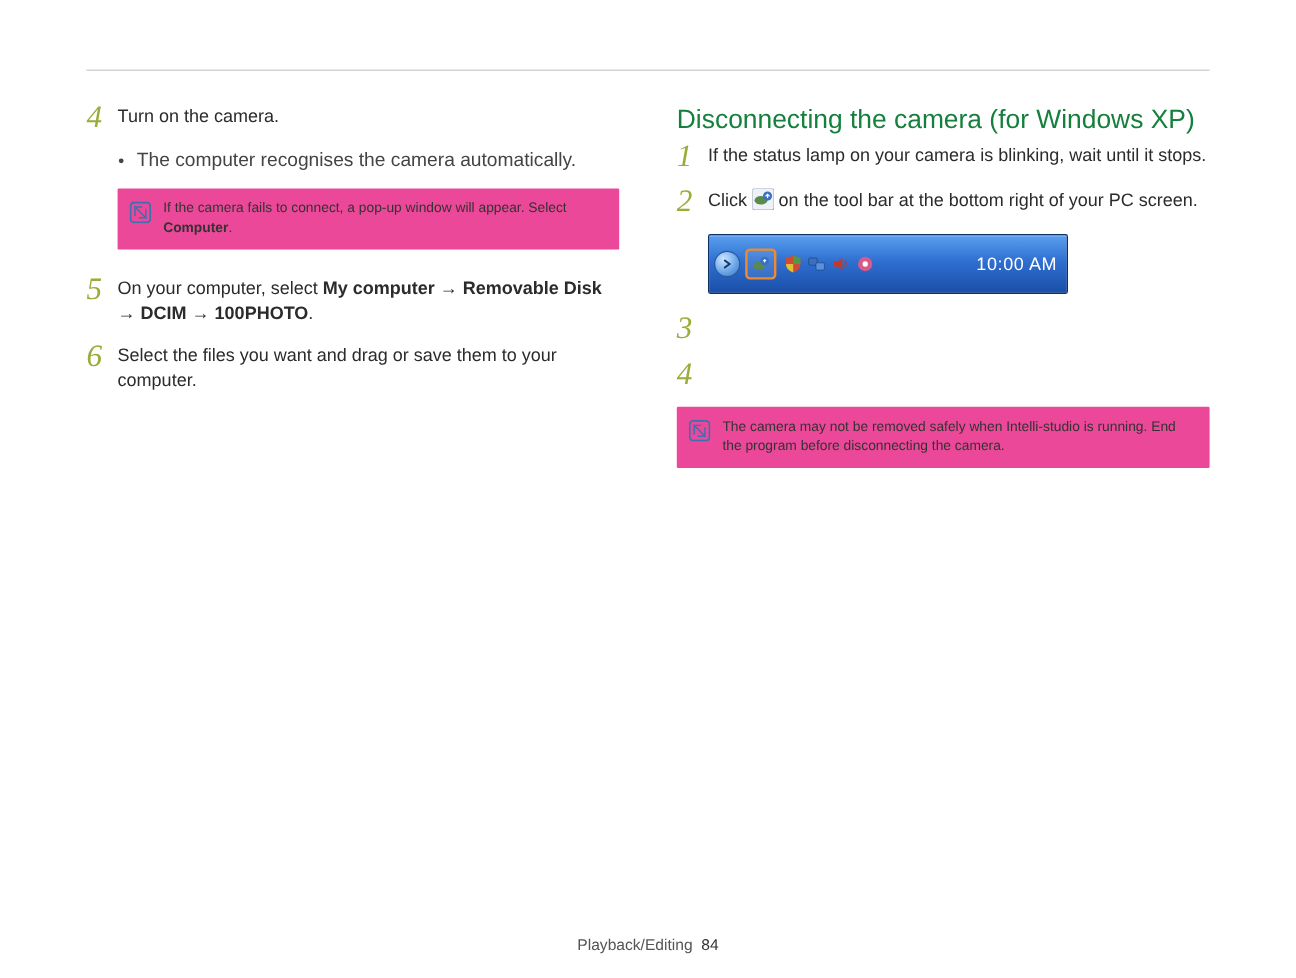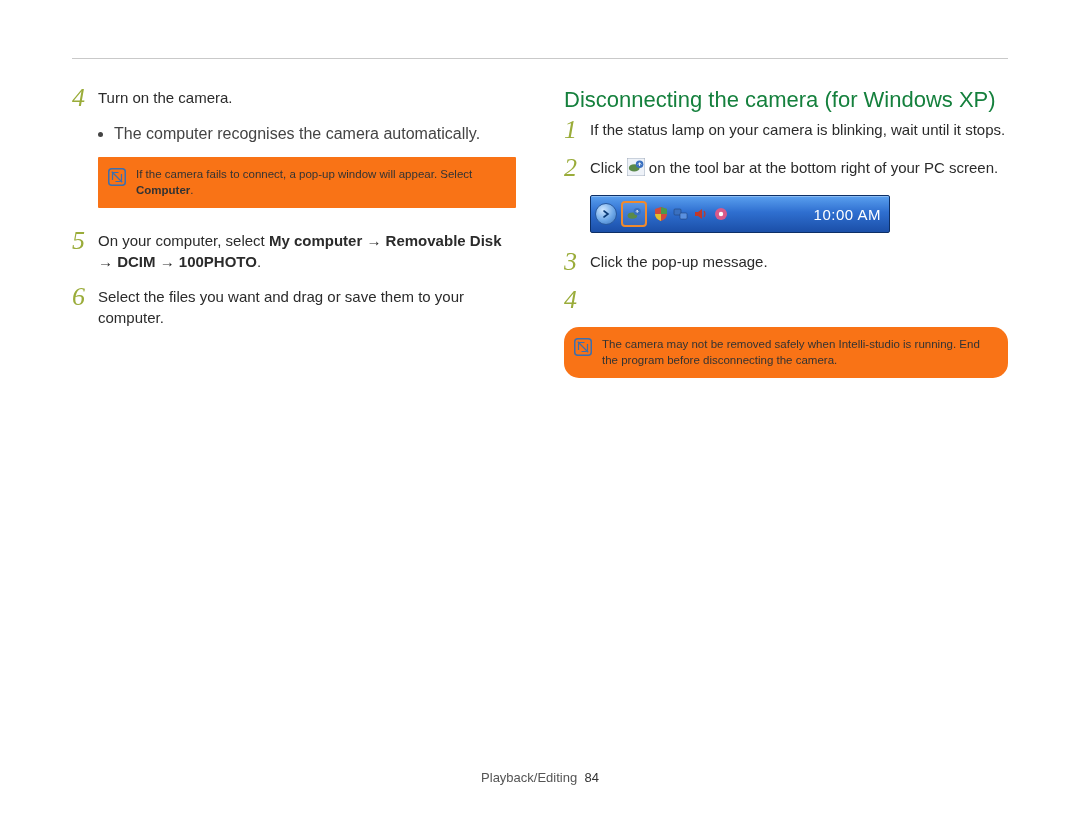--- a/index.html
+++ b/index.html
@@ -62,21 +62,21 @@
     margin: 6px 0 14px 26px;
     font-size: 16px;
     color: #444;
   }
   .sub-bullets li {
     list-style: disc;
     margin-left: 16px;
     margin-bottom: 4px;
   }
   .note-box {
-    background: #f97316;
+    background: #ec4899;
     display: flex;
     align-items: flex-start;
     padding: 10px 14px 10px 10px;
     margin: 4px 0 22px 26px;
     border-radius: 1px;
   }
   .note-box.full { margin-left: 0; }
   .note-icon {
     width: 18px;
     height: 18px;
@@ -105,21 +105,21 @@
     display: inline-block;
     vertical-align: -3px;
     width: 18px;
     height: 18px;
   }
   .taskbar-wrap {
     margin: 8px 0 18px 26px;
   }
   .taskbar {
     width: 300px;
-    height: 38px;
+    height: 50px;
     background: linear-gradient(#5aa0ef, #2f6fd0 45%, #1b4fa8);
     border: 1px solid #0d2f66;
     border-radius: 2px;
     display: flex;
     align-items: center;
     padding: 0 6px 0 4px;
     position: relative;
     box-shadow: inset 0 1px 0 rgba(255,255,255,0.3);
   }
   .tb-chevron {
@@ -154,21 +154,21 @@
   .tb-clock {
     margin-left: auto;
     color: #fff;
     font-size: 15px;
     font-family: 'Trebuchet MS', Tahoma, sans-serif;
     padding-right: 2px;
     letter-spacing: 0.5px;
   }
   .footer {
     position: absolute;
-    bottom: 30px;
+    bottom: 20px;
     left: 0;
     width: 100%;
     text-align: center;
     font-size: 13px;
     color: #555;
   }
   .footer .pnum { color: #333; }
 </style>
 </head>
 <body>
@@ -266,28 +266,27 @@
           <svg class="tb-ico" viewBox="0 0 16 16">
             <circle cx="8" cy="8" r="6" fill="#d85a8a"></circle>
             <circle cx="8" cy="8" r="2.2" fill="#fff"></circle>
           </svg>
           <div class="tb-clock">10:00 AM</div>
         </div>
       </div>
 
       <div class="step">
         <div class="step-num">3</div>
-        <div class="step-body">Click the pop-up message.</div>
       </div>
 
       <div class="step">
         <div class="step-num">4</div>
       </div>
 
-      <div class="note-box full" style="border-radius:15px;">
+      <div class="note-box full" style="">
         <svg class="note-icon" viewBox="0 0 24 24">
           <rect x="1" y="1" width="22" height="22" rx="4" fill="none" stroke="#3b6fb0" stroke-width="2"></rect>
           <path d="M5 5 L19 19 M6 16 L6 8 Q6 6 8 6 L14 6 M18 8 L18 16 Q18 18 16 18 L10 18" fill="none" stroke="#3b6fb0" stroke-width="1.6"></path>
         </svg>
         <div class="note-text">The camera may not be removed safely when Intelli-studio is running. End the program before disconnecting the camera.</div>
       </div>
 
     </div>
 
   </div>

